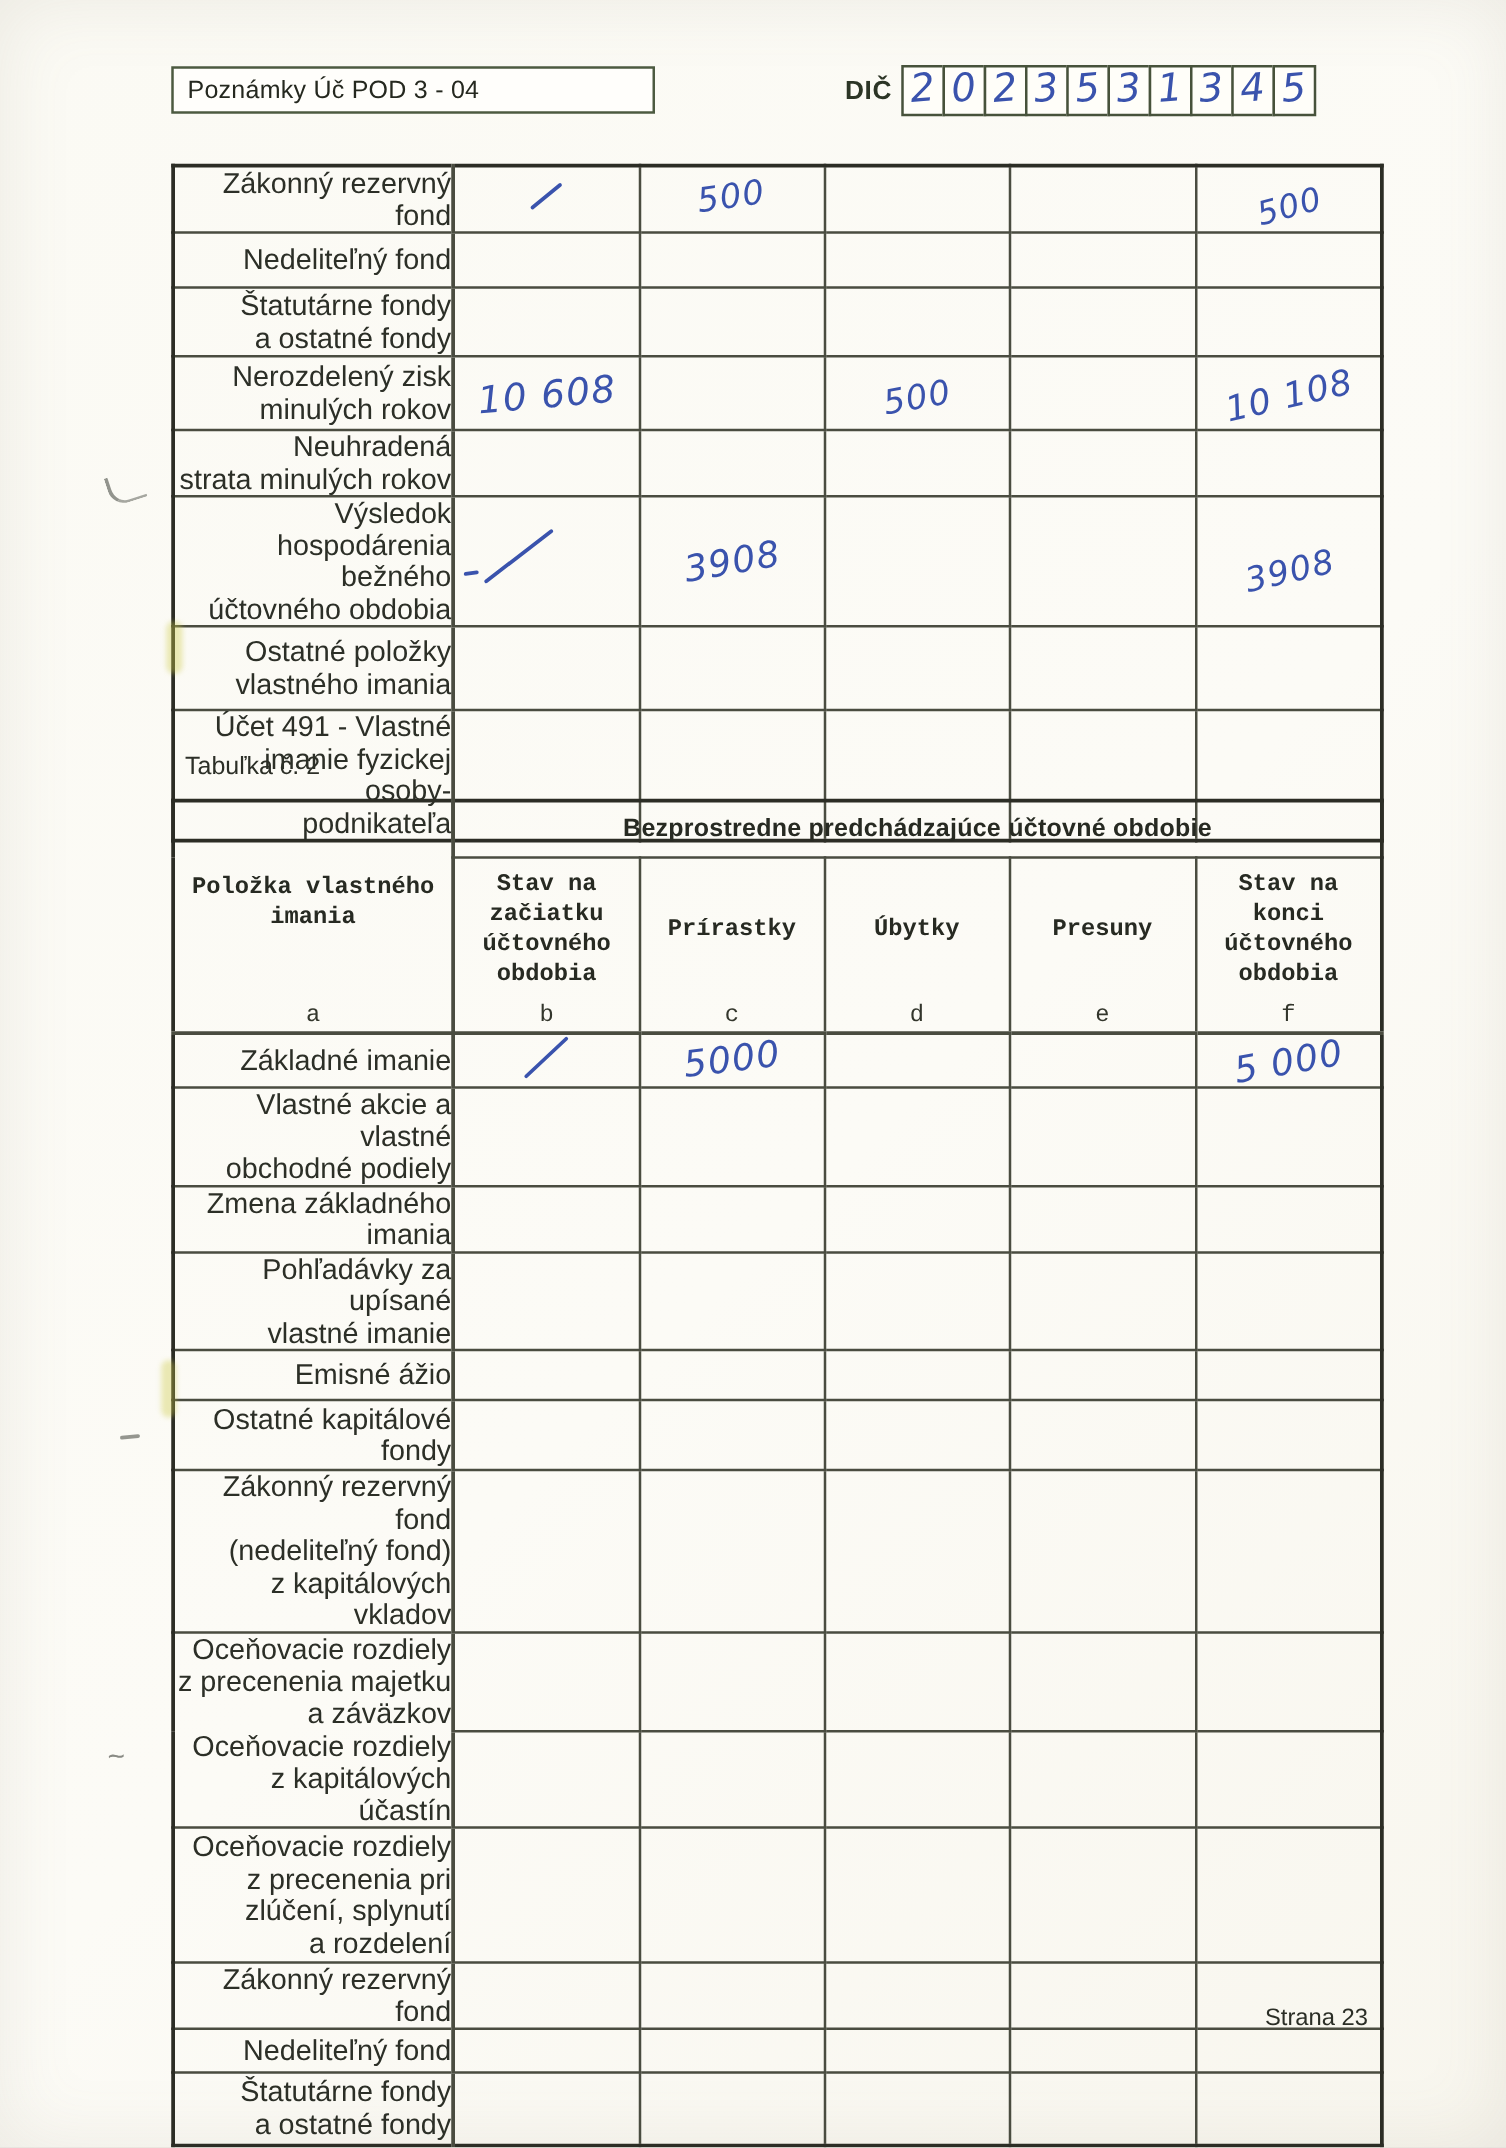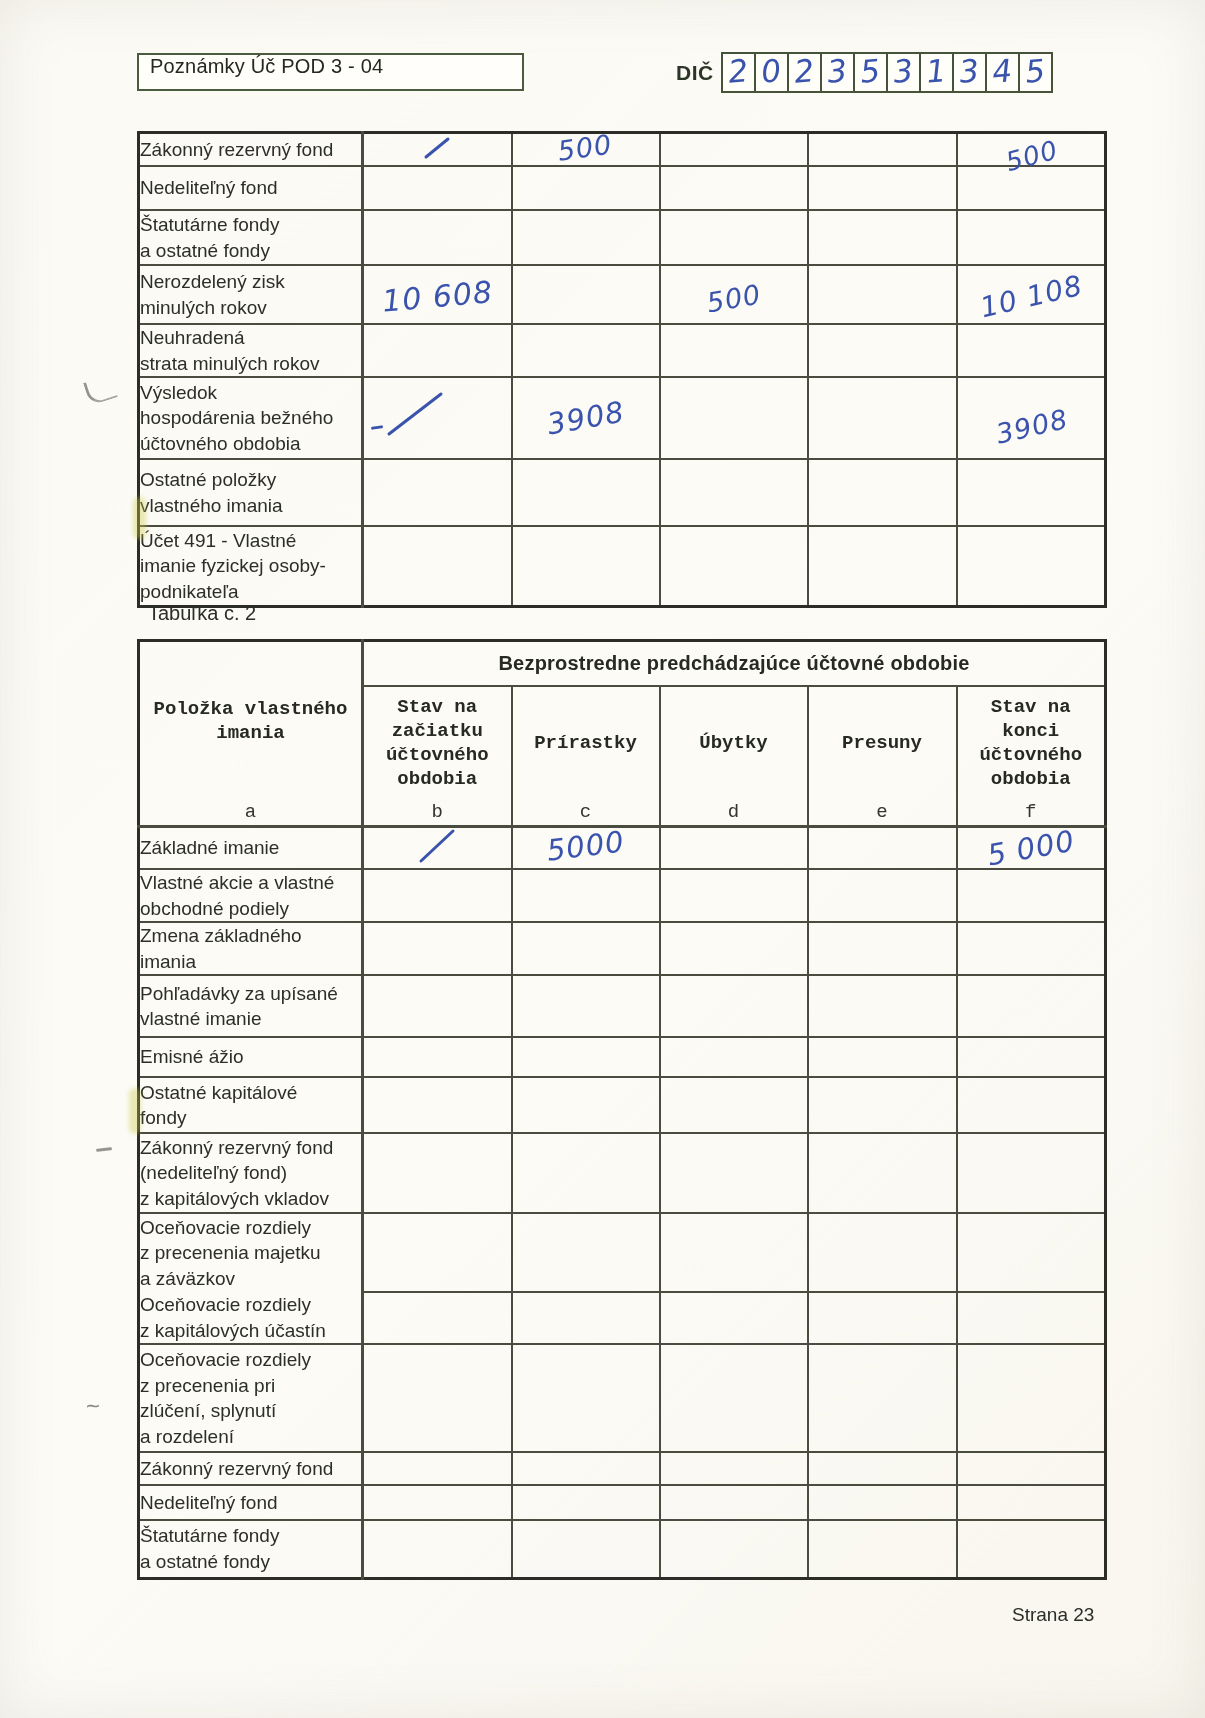--- a/index.html
+++ b/index.html
@@ -7,21 +7,21 @@
     position:relative;width:1205px;height:1718px;margin:0 auto;
     background:linear-gradient(135deg,#fbfaf4 0%,#fcfbf6 55%,#f8f6ee 100%);
     font-family:"Liberation Sans","DejaVu Sans",sans-serif;
     color:#2e312a;overflow:hidden;
     box-shadow:inset 0 0 60px rgba(120,115,95,.12);
   }
   
   .pozn-box{
     position:absolute;left:137px;top:53px;width:372px;height:34px;
     background:#fffefb;border:2px solid #4c5a40;
-    display:flex;align-items:flex-start;padding-left:11px;
+    display:flex;align-items:center;padding-left:11px;
     font-size:20px;color:#25281f;letter-spacing:.2px;
   }
   .dic-row{position:absolute;left:676px;top:52px;display:flex;align-items:center;}
   .dic-label{font-size:21px;font-weight:bold;color:#2c3526;margin-right:9px;letter-spacing:.5px;}
   .dic-boxes{display:flex;}
   .dic-cell{
     width:31px;height:37px;background:#fffef9;border:2px solid #47523b;
     margin-left:-2px;position:relative;overflow:visible;
   }
   .dic-digit{
@@ -30,23 +30,24 @@
     font-family:"DejaVu Sans",sans-serif;font-style:italic;
     font-size:31px;color:#3a53ad;
   }
   
   .ftable{border-collapse:collapse;table-layout:fixed;width:967px;background:transparent;}
   .ftable td,.ftable th{border:2px solid #4a4c40;padding:0;}
   .ftable{border:3px solid #2c2d25;}
   .t1{position:absolute;left:137px;top:131px;}
   .t2{position:absolute;left:137px;top:639px;}
   .label-cell{
-    font-size:19px;line-height:25.5px;padding:1px 4px 1px 8px;
+    font-size:23px;line-height:25.5px;padding:1px 4px 1px 8px;
     vertical-align:middle;white-space:pre-line;color:#2c2f27;
     border-right-width:3px !important;
+    text-align:right;
   }
   .val-cell{text-align:center;vertical-align:middle;position:relative;overflow:visible;}
   
   .t1 tbody tr:nth-child(1){height:32px}
   .t1 tbody tr:nth-child(2){height:44px}
   .t1 tbody tr:nth-child(3){height:55px}
   .t1 tbody tr:nth-child(4){height:59px}
   .t1 tbody tr:nth-child(5){height:52px}
   .t1 tbody tr:nth-child(6){height:82px}
   .t1 tbody tr:nth-child(7){height:67px}

